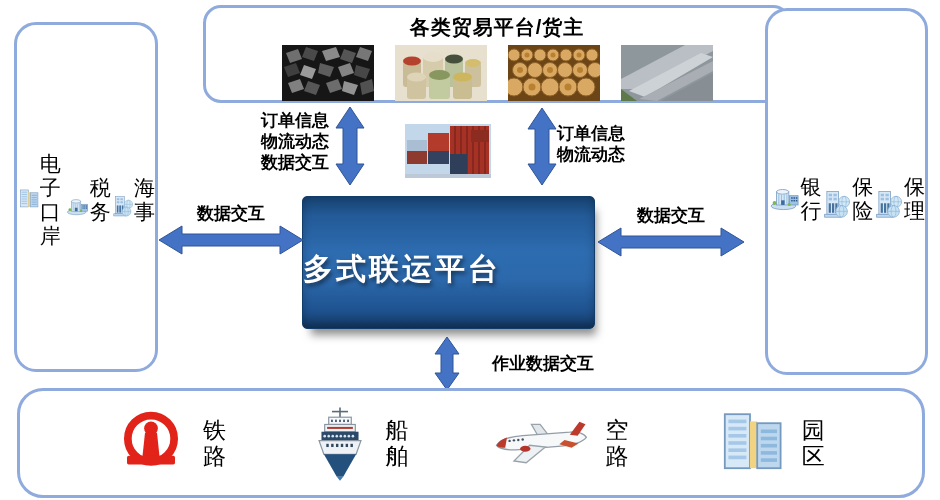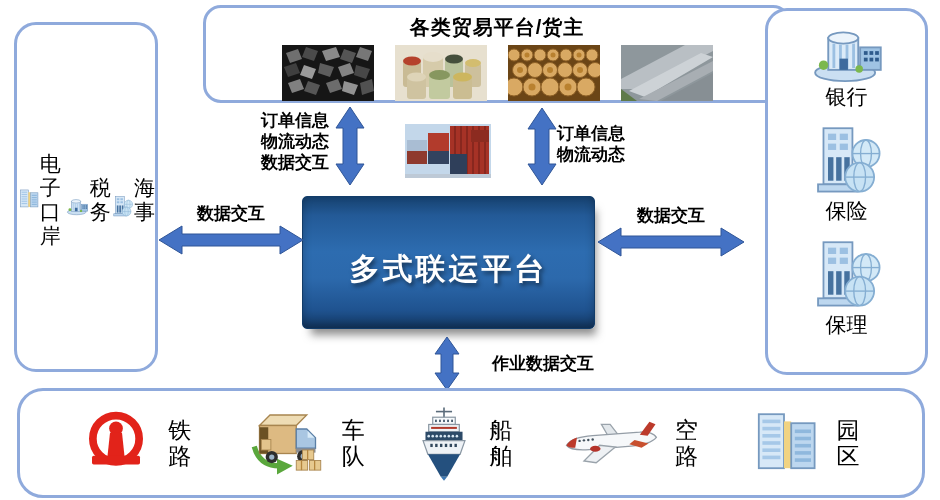--- a/index.html
+++ b/index.html
@@ -6,34 +6,34 @@
   #stage{position:relative;width:940px;height:500px;background:#fff;overflow:hidden;
          font-family:"Liberation Sans","DejaVu Sans",sans-serif;color:#000;}
   .panel{position:absolute;background:#fff;border:3px solid #8FAADC;border-radius:22px;box-sizing:border-box;}
   
   #top-panel{left:203px;top:5px;width:588px;height:98px;border-radius:18px;}
   #top-title{text-align:center;font-size:20px;font-weight:bold;margin-top:6px;letter-spacing:1px;}
   #photo-row{display:flex;justify-content:center;gap:21px;margin-top:4px;}
   .photo{width:92px;height:56px;display:block;}
   
   #left-panel{left:14px;top:22px;width:144px;height:350px;display:flex;flex-direction:row;align-items:center;padding-top:4px;}
-  #right-panel{left:765px;top:8px;width:163px;height:367px;display:flex;flex-direction:column;align-items:center;padding-top:12px;}
+  #right-panel{left:765px;top:8px;width:163px;height:367px;display:flex;flex-direction:row;align-items:center;padding-top:12px;}
   .side-label{font-size:21px;line-height:24px;margin-top:2px;}
   .gap18{margin-top:14px;}
   .gap16{margin-top:12px;}
   
   #bottom-panel{left:17px;top:388px;width:908px;height:110px;border-radius:26px;display:flex;align-items:center;justify-content:space-evenly;padding:0 12px;}
   .b-item{display:flex;align-items:center;gap:16px;}
   .v-label{font-size:23px;line-height:26px;width:1.1em;word-break:break-all;}
   
   #center-box{position:absolute;left:302px;top:196px;width:293px;height:133px;border-radius:5px;
     background:linear-gradient(180deg,#16416f 0%,#235a97 14%,#2d6cb0 42%,#2c69ac 62%,#1f5390 86%,#143a66 100%);
     border:1px solid #123c69;
     box-shadow:5px 10px 8px -4px rgba(115,115,115,.8), inset 0 -4px 8px rgba(0,0,0,.25);
-    display:flex;align-items:center;justify-content:center;box-sizing:border-box;padding-top:14px;}
+    display:flex;align-items:center;justify-content:flex-start;box-sizing:border-box;padding-top:14px;}
   #center-title{color:#fff;font-size:30px;font-weight:bold;letter-spacing:3px;text-shadow:2px 3px 4px rgba(0,0,0,.5);}
   
   .abs{position:absolute;}
   .arrow-label{position:absolute;font-size:17px;font-weight:bold;}
   .multiline{line-height:21px;}
   #lbl-left-h{left:158px;top:202px;width:146px;text-align:center;}
   #lbl-right-h{left:597px;top:204px;width:148px;text-align:center;}
   #lbl-left-v{left:261px;top:110px;width:80px;text-align:left;}
   #lbl-right-v{left:557px;top:123px;width:92px;text-align:left;}
   #lbl-bottom-v{left:468px;top:352px;margin-left:24px;}
@@ -362,26 +362,20 @@
   <div class="arrow-label" id="lbl-bottom-v">作业数据交互</div>
 
   <div class="panel" id="bottom-panel">
     <div class="b-item">
       <svg width="72" height="72">
           <use href="#ic-rail"></use>
         </svg>
       <div class="v-label">铁路</div>
     </div>
     <div class="b-item">
-      <svg width="84" height="74">
-          <use href="#ic-truck"></use>
-        </svg>
-      <div class="v-label">车队</div>
-    </div>
-    <div class="b-item">
       <svg width="58" height="78">
           <use href="#ic-ship"></use>
         </svg>
       <div class="v-label">船舶</div>
     </div>
     <div class="b-item">
       <svg width="96" height="49">
           <use href="#ic-plane"></use>
         </svg>
       <div class="v-label">空路</div>

